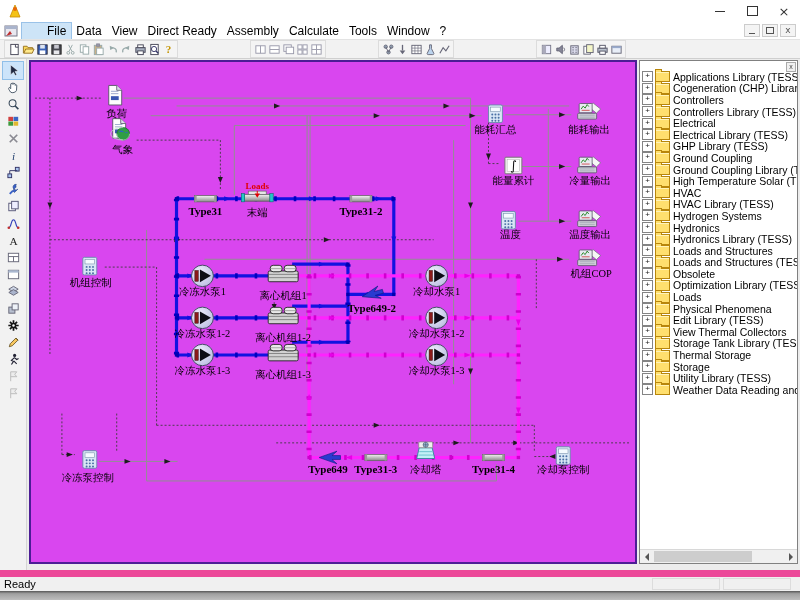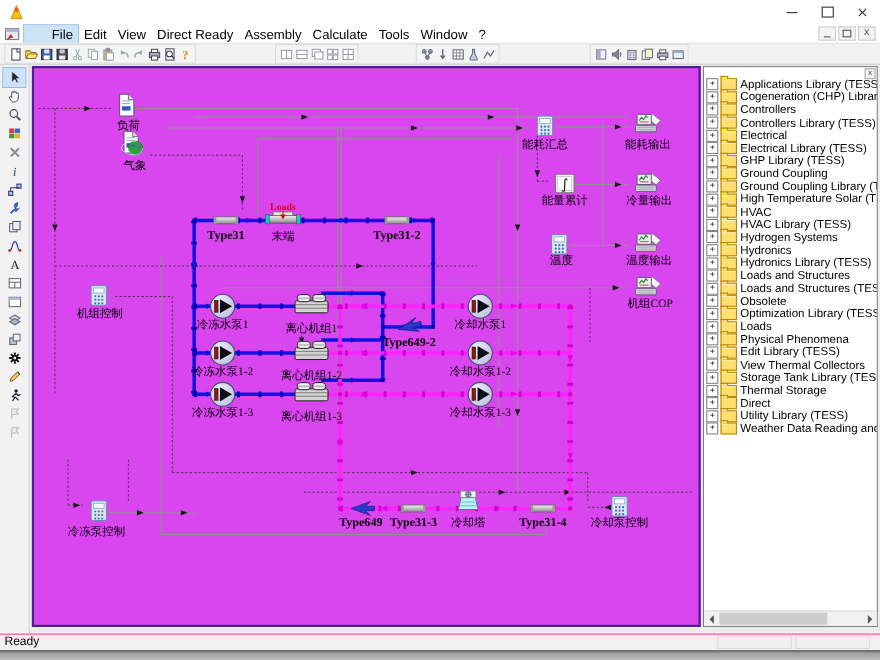--- a/index.html
+++ b/index.html
@@ -47,21 +47,21 @@
   .exp::before{content:"+";}
   .folder{width:13px;height:9px;background:#ffdf6e;border:1px solid #b8860b;position:relative;flex:0 0 auto;margin-right:3px;box-shadow:inset 0 1px 0 #fff3b8;}
   .folder::before{content:"";position:absolute;top:-3px;left:-1px;width:5px;height:2px;background:#ffdf6e;border:1px solid #b8860b;border-bottom:none;}
   .tree-hscroll{position:absolute;left:0;right:0;bottom:0;height:13px;background:#f0f0f0;border-top:1px solid #d8d8d8;display:flex;align-items:center;}
   .sarrow{width:13px;height:13px;background:#f0f0f0;border:none;display:flex;align-items:center;justify-content:center;padding:0;}
   .tri-l{width:0;height:0;border:4px solid transparent;border-right-color:#555;border-left:none;}
   .tri-r{width:0;height:0;border:4px solid transparent;border-left-color:#555;border-right:none;}
   .sthumb{position:absolute;left:14px;width:98px;top:1px;height:11px;background:#cdcdcd;}
   .sarrow.right{margin-left:auto;}
   
-  .statusbar{height:14px;background:#f0f0f0;border-top:1px solid #ec4899;display:flex;font-size:11px;color:#000;padding-left:4px;flex:0 0 auto;}
+  .statusbar{height:14px;background:#f0f0f0;border-top:7px solid #ec4899;display:flex;align-items:center;font-size:11px;color:#000;padding-left:4px;flex:0 0 auto;}
   .scell{width:66px;height:10px;border:1px solid #dcdcdc;margin-right:3px;}
   .scells{margin-left:auto;display:flex;align-items:center;margin-right:6px;}
   .taskstrip{height:9px;background:linear-gradient(#555 0%,#9f9f9f 30%,#bdbdbd 100%);flex:0 0 auto;}
   
   text{text-anchor:middle;}
   .lbl{font-family:"Liberation Serif",serif;font-size:10.5px;fill:#000;}
   .lblb{font-family:"Liberation Serif",serif;font-size:11px;font-weight:bold;fill:#000;}
   .lblr{font-family:"Liberation Serif",serif;font-size:9px;font-weight:bold;fill:#e00000;}
 </style>
 </head>
@@ -88,21 +88,21 @@
   </div>
 
   <div class="menubar">
     <svg class="mdi-icon" viewBox="0 0 15 12">
       <rect x="1" y="1" width="12" height="10" fill="#e8e8f0" stroke="#778"></rect>
       <rect x="1" y="1" width="12" height="3" fill="#aab4cc"></rect>
       <path d="M2,11 L6,6 L8,9 Z" fill="#c03030"></path>
     </svg>
     <div id="menu-items" style="display:flex;">
         <span class="mitem hl">File</span>
-        <span class="mitem">Edit</span>
+        <span class="mitem">Data</span>
         <span class="mitem">View</span>
         <span class="mitem">Direct Ready</span>
         <span class="mitem">Assembly</span>
         <span class="mitem">Calculate</span>
         <span class="mitem">Tools</span>
         <span class="mitem">Window</span>
         <span class="mitem">?</span>
       </div>
     <div class="mdi-controls">
       <button class="mdibtn">
@@ -803,21 +803,21 @@
             <span>Storage Tank Library (TESS)</span>
           </div>
           <div class="trow">
             <span class="exp"></span>
             <span class="folder"></span>
             <span>Thermal Storage</span>
           </div>
           <div class="trow">
             <span class="exp"></span>
             <span class="folder"></span>
-            <span>Direct</span>
+            <span>Storage</span>
           </div>
           <div class="trow">
             <span class="exp"></span>
             <span class="folder"></span>
             <span>Utility Library (TESS)</span>
           </div>
           <div class="trow">
             <span class="exp"></span>
             <span class="folder"></span>
             <span>Weather Data Reading and Process</span>

